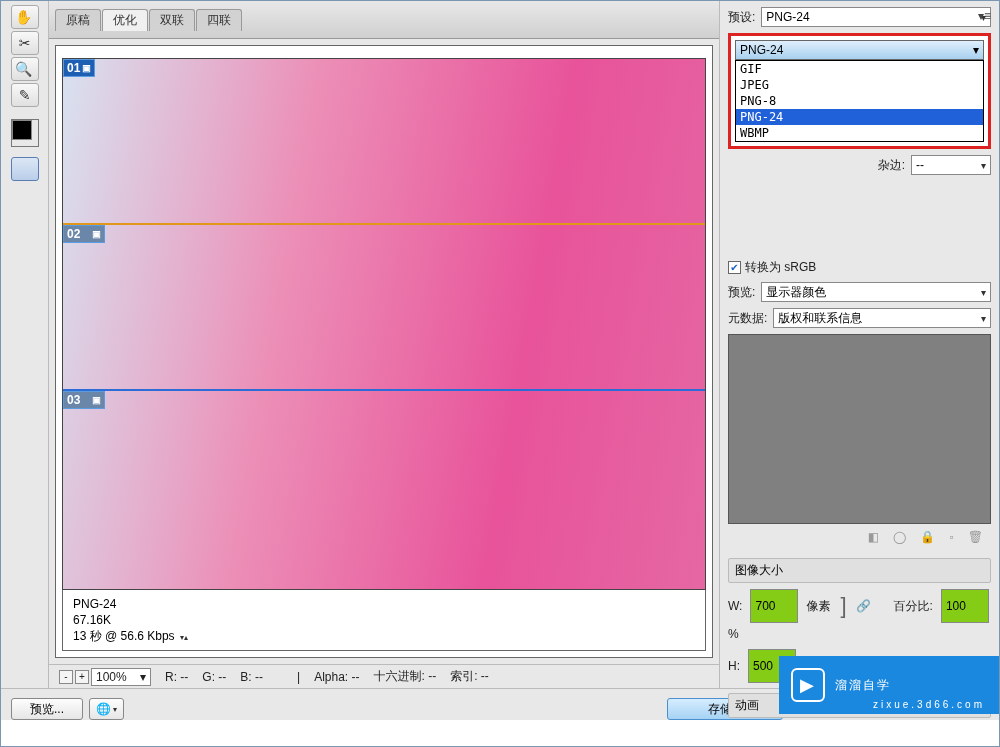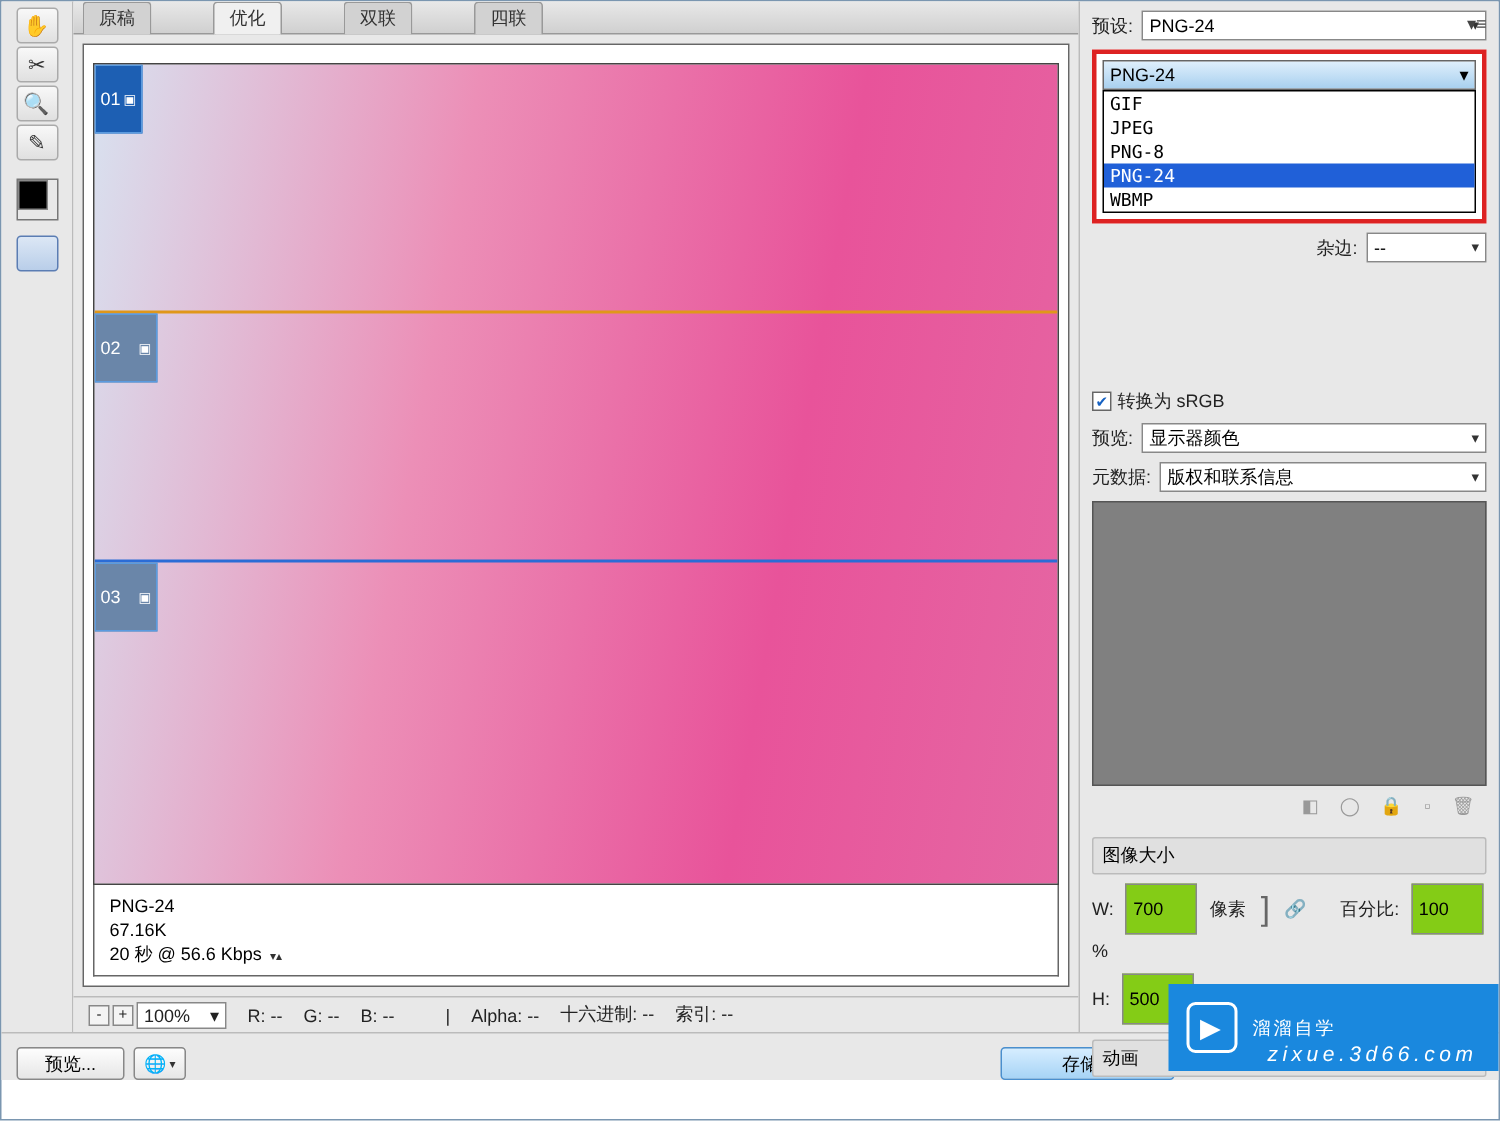--- a/index.html
+++ b/index.html
@@ -6,30 +6,30 @@
 body { background: #fff; }
 .window { width: 1000px; height: 747px; border: 1px solid #7a96b0; background: #fff; position: relative; }
 .titlebar { height: 26px; background: linear-gradient(#f5fafe, #dfecf7); border-bottom: 1px solid #c2d4e4; display: flex; align-items: center; padding-left: 8px; color: #333; }
 .body-area { display: flex; height: calc(100% - 58px); }
 .toolcol { width: 48px; background: #e8e8e8; border-right: 1px solid #bbb; padding: 4px 0; display: flex; flex-direction: column; align-items: center; gap: 2px; }
 .tool { width: 28px; height: 24px; background: linear-gradient(#f8f8f8,#e0e0e0); border: 1px solid #aaa; border-radius: 3px; display: flex; align-items: center; justify-content: center; font-size: 14px; color: #333; }
 .colorswatch { width: 28px; height: 28px; border: 1px solid #777; margin-top: 10px; position: relative; }
 .colorswatch .fg { position:absolute; width:20px; height:20px; background:#000; border:1px solid #888; top:0; left:0; }
 .slicebtn { width:28px; height:24px; border:1px solid #5b7db3; background:linear-gradient(#dce7f5,#b9cee9); border-radius:3px; margin-top:8px; }
 .centercol { flex:1; display:flex; flex-direction:column; background:#e8e8e8; }
-.tabbar { height: 22px; background: linear-gradient(#e8e8e8,#d0d0d0); border-bottom:1px solid #999; display:flex; padding-left:6px; align-items:flex-start;gap:40px; }
+.tabbar { height: 38px; background: linear-gradient(#e8e8e8,#d0d0d0); border-bottom:1px solid #999; display:flex; padding-left:6px; align-items:center; }
 .tab { padding: 2px 10px; border:1px solid #999; border-bottom:none; background:#d2d2d2; margin-right:1px; border-radius:3px 3px 0 0; color:#333; }
 .tab.active { background:#f0f0f0; }
 .canvas-wrap { flex:1; padding:6px; }
 .canvas { width:100%; height:100%; border:1px solid #666; background:#fff; padding:12px 6px 6px 6px; display:flex; flex-direction:column; }
 .preview { flex:1; border:1px solid #444; position:relative; background:linear-gradient(100deg,#d8e2f0 0%, #ec8fb7 35%, #e8539a 70%, #e567a3 100%); overflow:hidden; }
 .slice-line { position:absolute; left:0; right:0; height:2px; }
 .slice-line.orange { background:#e0971a; }
 .slice-line.blue { background:#2b6cd6; }
-.slice-badge { position:absolute; left:0; background:#1d5fb3; color:#fff; font-size:10px; padding:15px 3px; border:1px solid #5b9bdf; display:flex; align-items:center; gap:2px; }
+.slice-badge { position:absolute; left:0; background:#1d5fb3; color:#fff; font-size:10px; padding:1px 3px; border:1px solid #5b9bdf; display:flex; align-items:center; gap:2px;font-weight:bold; }
 .slice-badge.inactive { background:#6a86a9;gap:12px; }
 .slice-badge .sym { font-size:9px; }
 .file-info { padding: 6px 10px 4px 10px; background:#fff; border:1px solid #666; border-top:none; line-height:16px; font-family: Consolas, monospace; font-size:12px; }
 .statusbar { height:24px; background:#e8e8e8; border-top:1px solid #bbb; display:flex; align-items:center; padding:0 10px; gap:14px; font-family:Consolas,monospace; font-size:12px; color:#222; }
 .zoomctrl { display:flex; align-items:center; gap:2px; }
 .zoomctrl .zbtn { width:14px; height:14px; border:1px solid #888; background:#f4f4f4; font-size:10px; display:flex; align-items:center; justify-content:center; }
 .zoomctrl .zsel { width:60px; height:18px; border:1px solid #888; background:#fff; padding:0 4px; display:flex; align-items:center; justify-content:space-between; font-size:11px; }
 .rightpanel { width:280px; background:#e8e8e8; border-left:1px solid #bbb; padding:6px 8px; position:relative; }
 .field-row { display:flex; align-items:center; gap:6px; margin-bottom:6px; }
 .label { color:#222; }
@@ -44,21 +44,21 @@
 .checkbox-row { display:flex; align-items:center; gap:4px; margin:8px 0 6px 0; }
 .chk { width:13px; height:13px; border:1px solid #666; background:#fff; display:flex; align-items:center; justify-content:center; font-size:10px; color:#1561c2; }
 .section-title { background:#e0e0e0; padding:3px 6px; border:1px solid #bbb; border-radius:2px; margin-top:8px; }
 .colortable { width:100%; height:190px; background:#808080; border:1px solid #555; margin-top:6px; }
 .ct-icons { display:flex; justify-content:flex-end; gap:14px; padding:6px 8px; color:#999; font-size:14px; }
 .size-grid { display:flex; flex-wrap:wrap; gap:4px 8px; align-items:center; margin-top:6px; }
 .size-grid .inp { width:48px; height:18px; border:1px solid #888; background:#84cc16; padding:16px 4px; display:flex; align-items:center; }
 .bracket { font-size:22px; color:#666; margin:0 2px; }
 .watermark { position:absolute; right:0; bottom:32px; width:220px; height:58px; background:#1a88de; color:#fff; display:flex; align-items:center; gap:10px; padding:0 12px; font-size:24px; letter-spacing:2px; }
 .watermark .play { width:34px; height:34px; border:2px solid #fff; border-radius:6px; display:flex; align-items:center; justify-content:center; font-size:18px; }
-.watermark .sub { position:absolute; right:14px; bottom:4px; font-size:14px; letter-spacing:3px;font-style:italic; }
+.watermark .sub { position:absolute; right:14px; bottom:4px; font-size:10px; letter-spacing:3px; }
 .footer { height:32px; border-top:1px solid #bbb; background:#e8e8e8; display:flex; align-items:flex-end; padding:0 10px; gap:6px; }
 .btn { height:22px; padding:0 18px; background:linear-gradient(#fdfdfd,#e6e6e6); border:1px solid #888; border-radius:3px; display:flex; align-items:center; }
 .btn.primary { background:linear-gradient(#d6edff,#a6d3f5); border-color:#4a8fce; padding:0 40px; }
 .spacer { flex:1; }
 .caret { font-size:8px; color:#333; margin-left:2px; }
 </style>
 </head>
 <body>
 
 <div class="window">
@@ -98,21 +98,21 @@
             <div class="slice-line blue" style="top:330px"></div>
             <div class="slice-badge inactive" style="top:332px">
               <span>03</span>
                 <span class="sym">▣</span>
             </div>
           </div>
           <div class="file-info">
             <div>PNG-24</div>
             <div>67.16K</div>
             <div>
-              <span>20 秒 @ 56.6 Kbps</span>
+              <span>13 秒 @ 56.6 Kbps</span>
               <span class="caret">▾▴</span>
             </div>
           </div>
         </div>
       </div>
       <div class="statusbar">
         <div class="zoomctrl">
           <div class="zbtn">-</div>
           <div class="zbtn">+</div>
           <div class="zsel">

